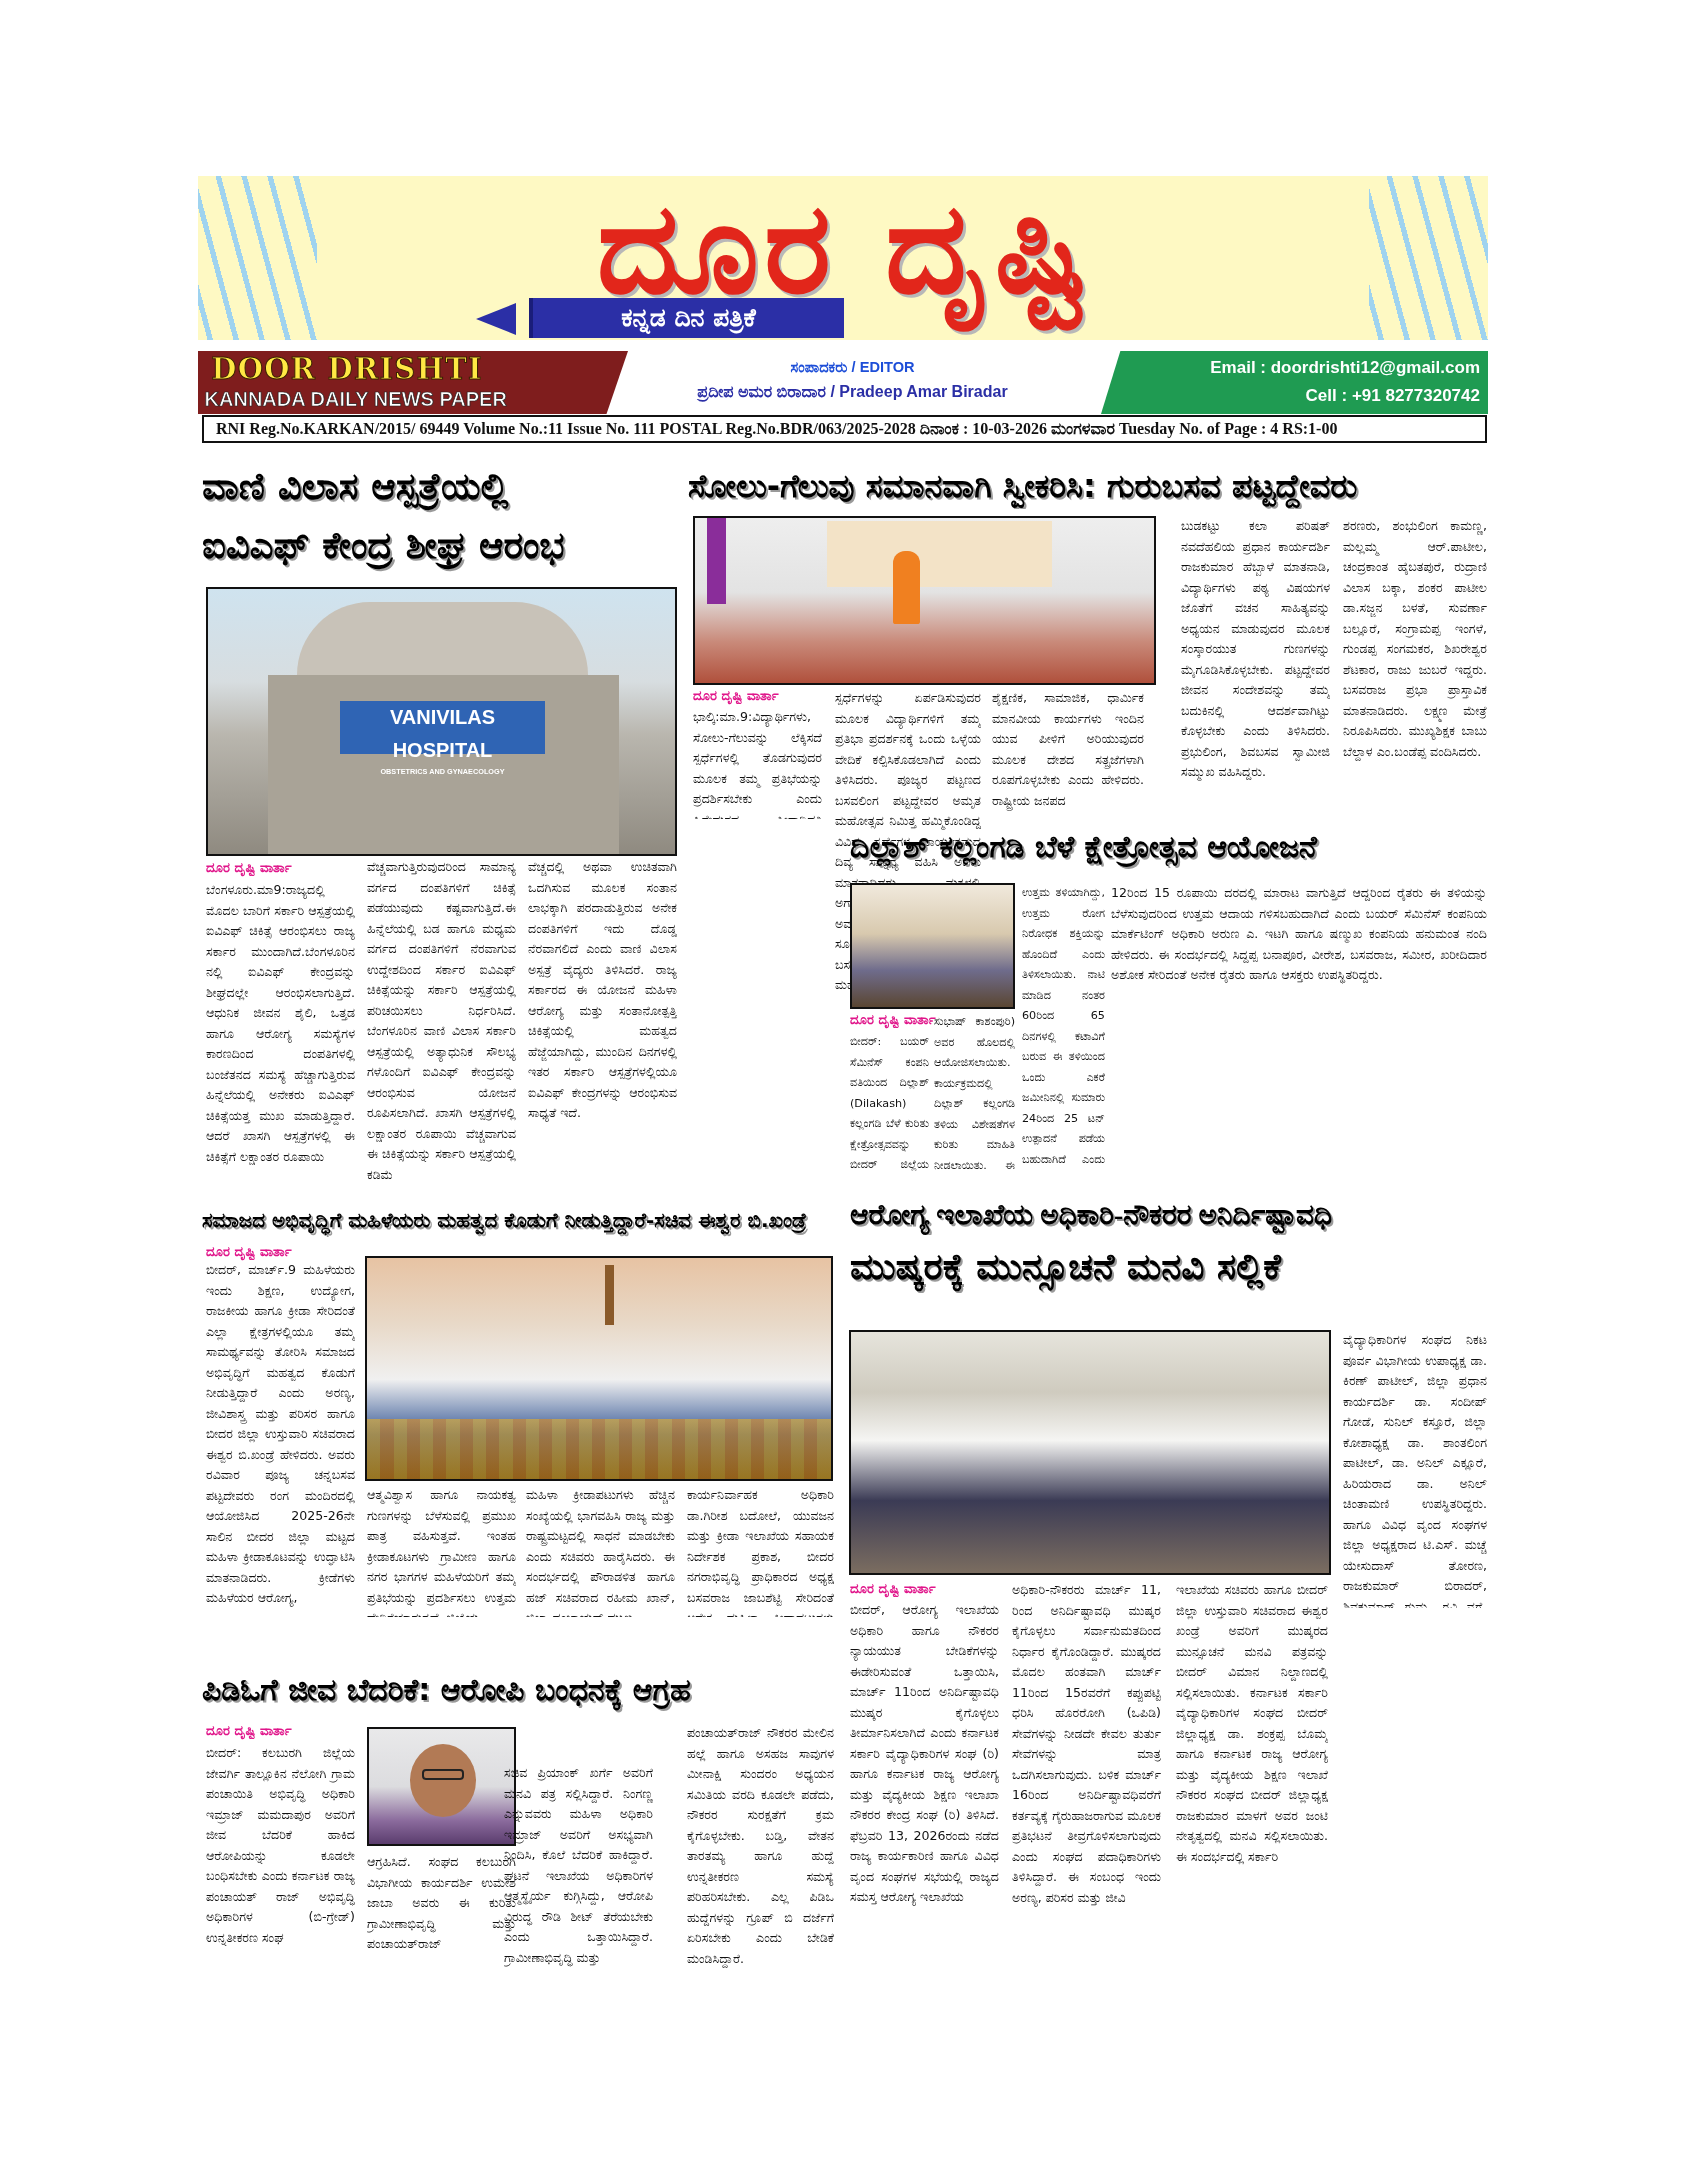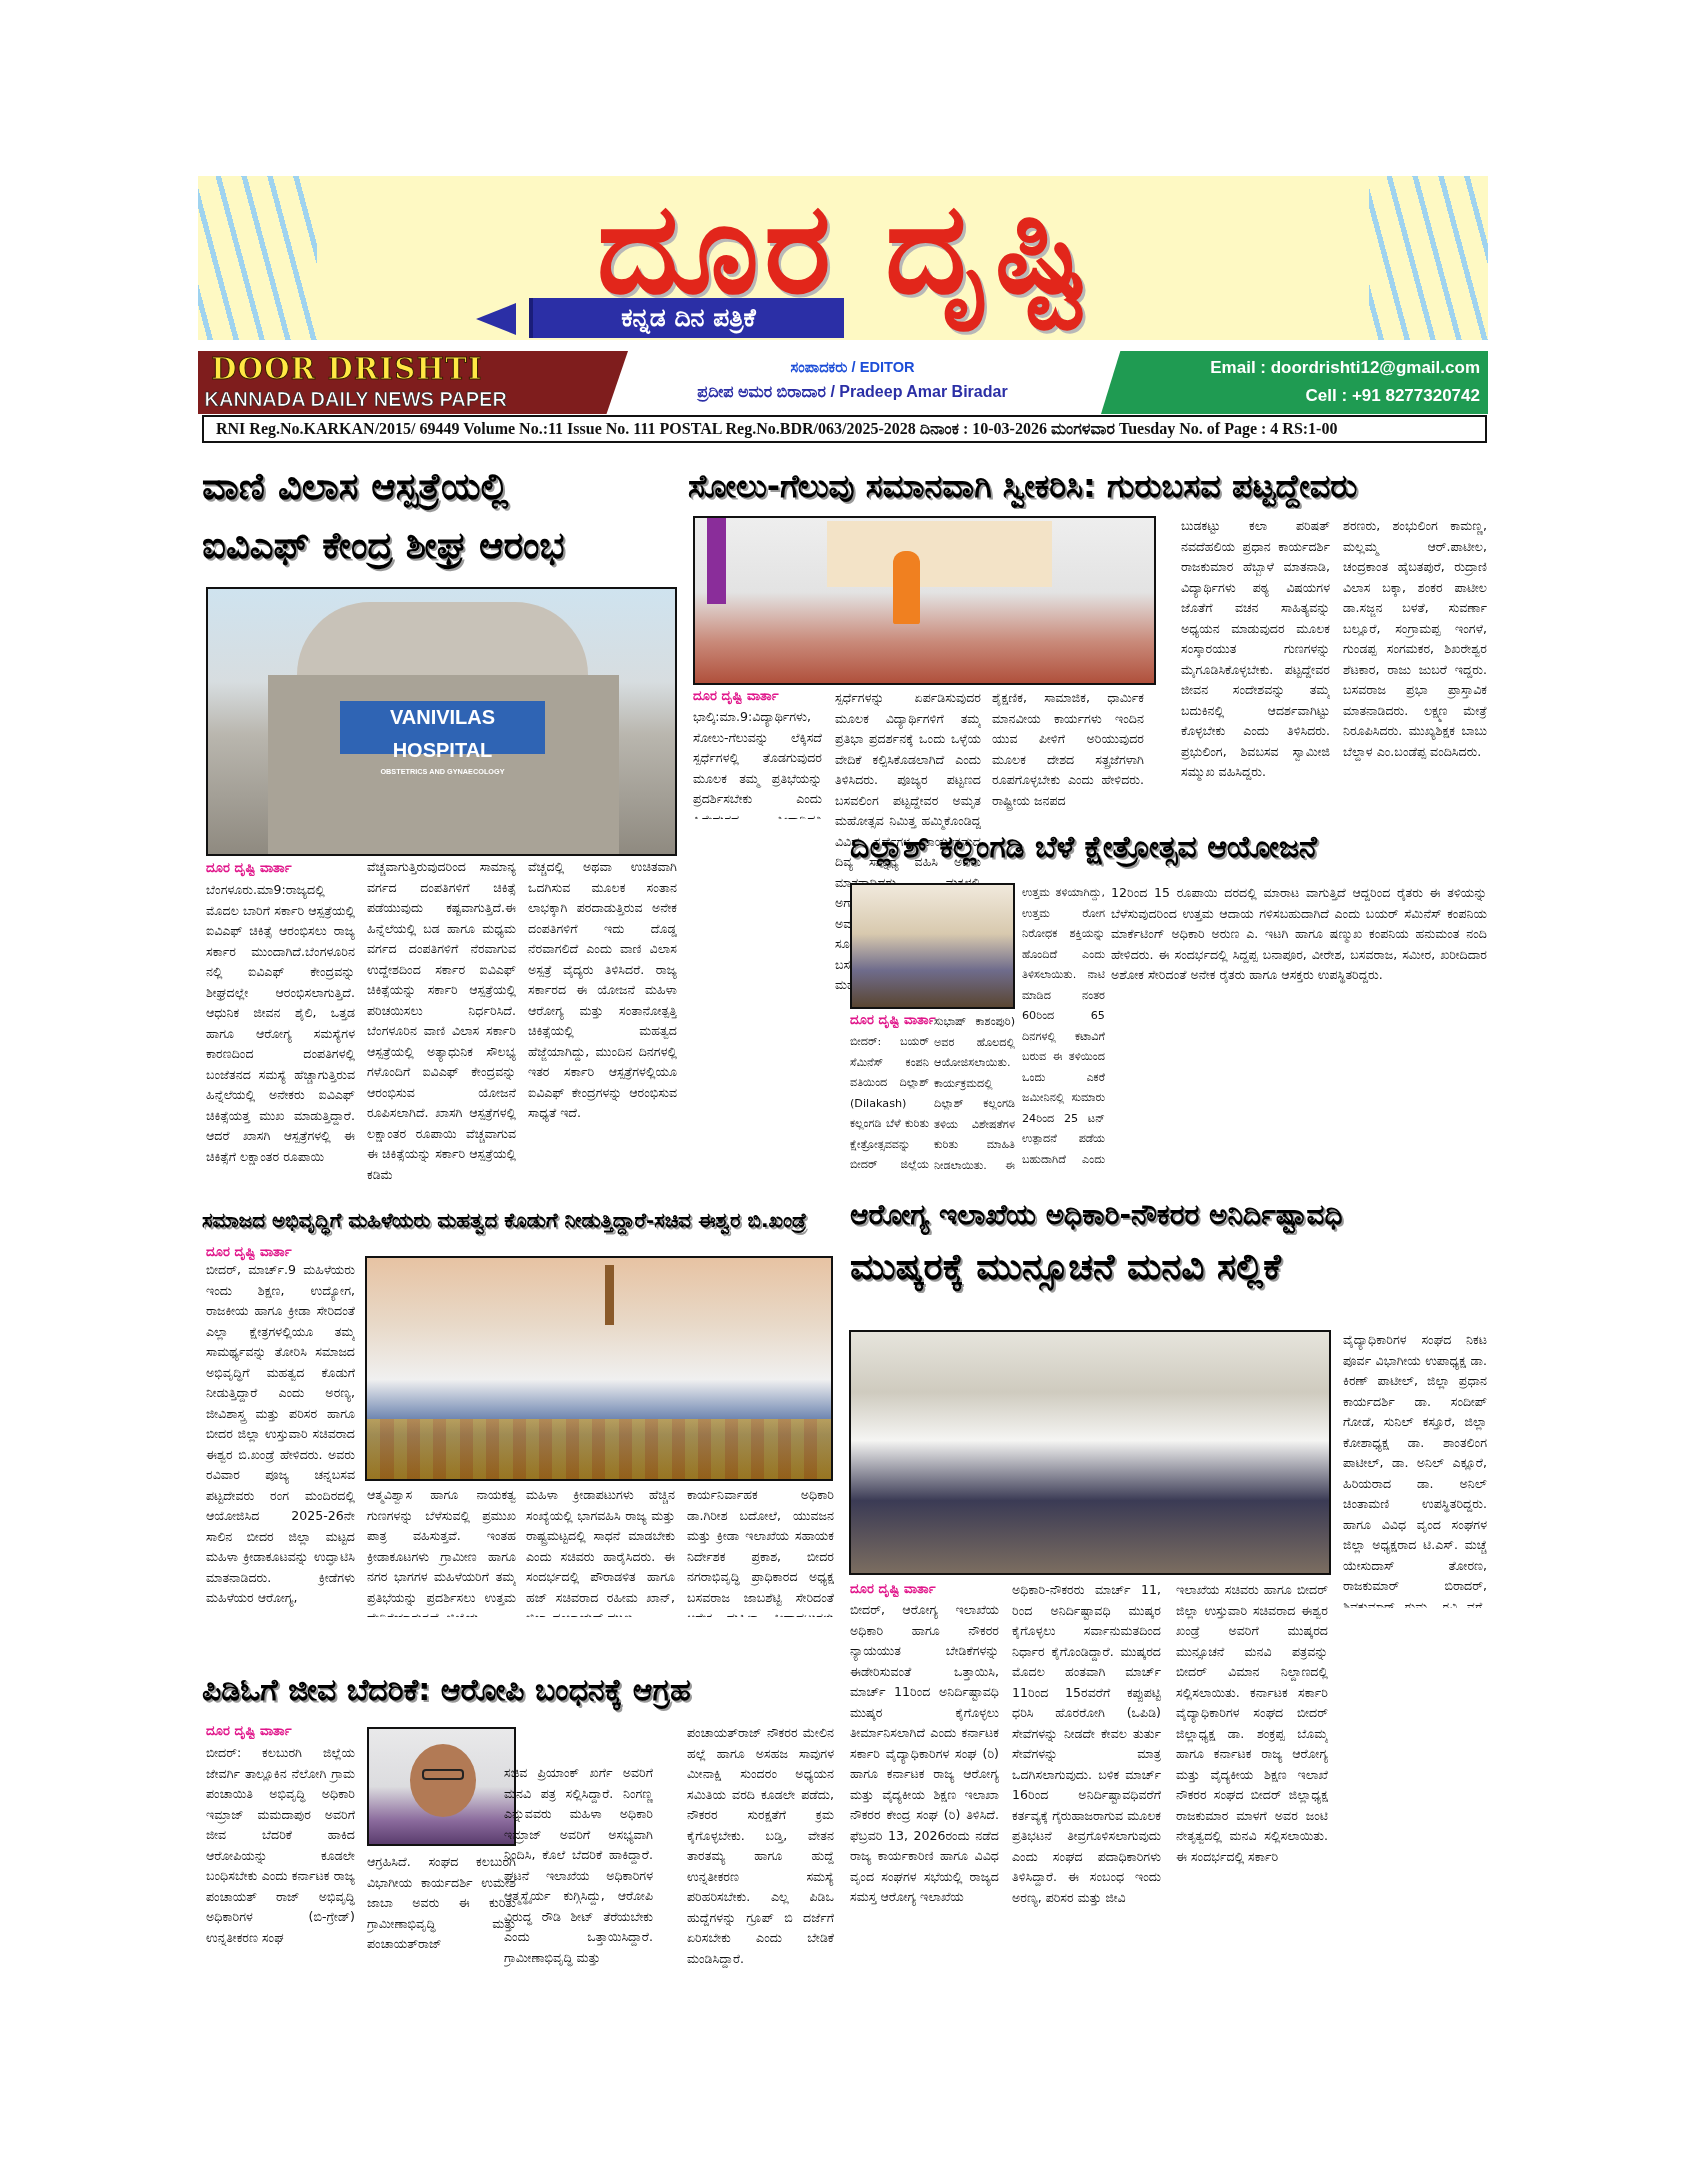--- a/index.html
+++ b/index.html
@@ -103,21 +103,21 @@
 <div class="abs kicker" style="left:206px; top:1244px;">ದೂರ ದೃಷ್ಟಿ ವಾರ್ತಾ</div>
 <div class="abs col" style="left:206px; top:1260px; width:149px; height:361px;">ಬೀದರ್, ಮಾರ್ಚ್.9 ಮಹಿಳೆಯರು ಇಂದು ಶಿಕ್ಷಣ, ಉದ್ಯೋಗ, ರಾಜಕೀಯ ಹಾಗೂ ಕ್ರೀಡಾ ಸೇರಿದಂತೆ ಎಲ್ಲಾ ಕ್ಷೇತ್ರಗಳಲ್ಲಿಯೂ ತಮ್ಮ ಸಾಮರ್ಥ್ಯವನ್ನು ತೋರಿಸಿ ಸಮಾಜದ ಅಭಿವೃದ್ಧಿಗೆ ಮಹತ್ವದ ಕೊಡುಗೆ ನೀಡುತ್ತಿದ್ದಾರೆ ಎಂದು ಅರಣ್ಯ, ಜೀವಿಶಾಸ್ತ್ರ ಮತ್ತು ಪರಿಸರ ಹಾಗೂ ಬೀದರ ಜಿಲ್ಲಾ ಉಸ್ತುವಾರಿ ಸಚಿವರಾದ ಈಶ್ವರ ಬಿ.ಖಂಡ್ರೆ ಹೇಳಿದರು. ಅವರು ರವಿವಾರ ಪೂಜ್ಯ ಚನ್ನಬಸವ ಪಟ್ಟದೇವರು ರಂಗ ಮಂದಿರದಲ್ಲಿ ಆಯೋಜಿಸಿದ 2025-26ನೇ ಸಾಲಿನ ಬೀದರ ಜಿಲ್ಲಾ ಮಟ್ಟದ ಮಹಿಳಾ ಕ್ರೀಡಾಕೂಟವನ್ನು ಉದ್ಘಾಟಿಸಿ ಮಾತನಾಡಿದರು. ಕ್ರೀಡೆಗಳು ಮಹಿಳೆಯರ ಆರೋಗ್ಯ,</div>
 <div class="abs photo" style="left:365px; top:1256px; width:468px; height:225px; background:linear-gradient(180deg,#e7c3a3 0%,#e8d9c8 30%,#f0f0f0 55%,#3b5c98 80%,#2a2a2a 100%);">
   <div style="position:absolute; left:0; bottom:0; width:100%; height:60px; background:repeating-linear-gradient(90deg,#f2b21a 0 13.2px,#e98c0c 13.2px 26.5px); opacity:0.55;"></div>
   <div style="position:absolute; left:238px; top:6.6px; width:9.3px; height:60px; background:#8a5a2a;"></div>
 </div>
 <div class="abs col" style="left:367px; top:1485px; width:149px; height:132px;">ಆತ್ಮವಿಶ್ವಾಸ ಹಾಗೂ ನಾಯಕತ್ವ ಗುಣಗಳನ್ನು ಬೆಳೆಸುವಲ್ಲಿ ಪ್ರಮುಖ ಪಾತ್ರ ವಹಿಸುತ್ತವೆ. ಇಂತಹ ಕ್ರೀಡಾಕೂಟಗಳು ಗ್ರಾಮೀಣ ಹಾಗೂ ನಗರ ಭಾಗಗಳ ಮಹಿಳೆಯರಿಗೆ ತಮ್ಮ ಪ್ರತಿಭೆಯನ್ನು ಪ್ರದರ್ಶಿಸಲು ಉತ್ತಮ ವೇದಿಕೆಯಾಗುತ್ತವೆ. ಜಿಲ್ಲೆಯ</div>
 <div class="abs col" style="left:526px; top:1485px; width:149px; height:132px;">ಮಹಿಳಾ ಕ್ರೀಡಾಪಟುಗಳು ಹೆಚ್ಚಿನ ಸಂಖ್ಯೆಯಲ್ಲಿ ಭಾಗವಹಿಸಿ ರಾಜ್ಯ ಮತ್ತು ರಾಷ್ಟ್ರಮಟ್ಟದಲ್ಲಿ ಸಾಧನೆ ಮಾಡಬೇಕು ಎಂದು ಸಚಿವರು ಹಾರೈಸಿದರು. ಈ ಸಂದರ್ಭದಲ್ಲಿ ಪೌರಾಡಳಿತ ಹಾಗೂ ಹಜ್ ಸಚಿವರಾದ ರಹೀಮ ಖಾನ್, ಜಿಲ್ಲಾ ಪಂಚಾಯತ್ ಮುಖ್ಯ</div>
 <div class="abs col" style="left:687px; top:1485px; width:147px; height:132px;">ಕಾರ್ಯನಿರ್ವಾಹಕ ಅಧಿಕಾರಿ ಡಾ.ಗಿರೀಶ ಬದೋಲೆ, ಯುವಜನ ಮತ್ತು ಕ್ರೀಡಾ ಇಲಾಖೆಯ ಸಹಾಯಕ ನಿರ್ದೇಶಕ ಪ್ರಕಾಶ, ಬೀದರ ನಗರಾಭಿವೃದ್ಧಿ ಪ್ರಾಧಿಕಾರದ ಅಧ್ಯಕ್ಷ ಬಸವರಾಜ ಜಾಬಶೆಟ್ಟಿ ಸೇರಿದಂತೆ ಅನೇಕ ಮಹಿಳಾ ಕ್ರೀಡಾಪಟುಗಳು ಉಪಸ್ಥಿತರಿದ್ದರು.</div>
 
-<div class="abs hl" style="left:850px; top:1194px; width:638px; font-size:28px; line-height:41px;">ಆರೋಗ್ಯ ಇಲಾಖೆಯ ಅಧಿಕಾರಿ-ನೌಕರರ ಅನಿರ್ದಿಷ್ಟಾವಧಿ</div>
+<div class="abs hl" style="left:850px; top:1194px; width:638px; font-size:28px; line-height:41px;font-family:Liberation Serif, serif;">ಆರೋಗ್ಯ ಇಲಾಖೆಯ ಅಧಿಕಾರಿ-ನೌಕರರ ಅನಿರ್ದಿಷ್ಟಾವಧಿ</div>
 <div class="abs hl" style="left:850px; top:1240px; width:638px; font-size:36px; line-height:53px;">ಮುಷ್ಕರಕ್ಕೆ ಮುನ್ಸೂಚನೆ ಮನವಿ ಸಲ್ಲಿಕೆ</div>
 <div class="abs photo" style="left:849px; top:1330px; width:482px; height:245px; background:linear-gradient(180deg,#e6e4dc 0%,#cfcbbf 25%,#f5f5f3 45%,#3b3b55 70%,#7b6d60 100%);"></div>
 <div class="abs col" style="left:1343px; top:1330px; width:144px; height:278px;">ವೈದ್ಯಾಧಿಕಾರಿಗಳ ಸಂಘದ ನಿಕಟ ಪೂರ್ವ ವಿಭಾಗೀಯ ಉಪಾಧ್ಯಕ್ಷ ಡಾ. ಕಿರಣ್ ಪಾಟೀಲ್, ಜಿಲ್ಲಾ ಪ್ರಧಾನ ಕಾರ್ಯದರ್ಶಿ ಡಾ. ಸಂದೀಪ್ ಗೋಡೆ, ಸುನಿಲ್ ಕಸ್ತೂರೆ, ಜಿಲ್ಲಾ ಕೋಶಾಧ್ಯಕ್ಷ ಡಾ. ಶಾಂತಲಿಂಗ ಪಾಟೀಲ್, ಡಾ. ಅನಿಲ್ ಎಕ್ಲೂರೆ, ಹಿರಿಯರಾದ ಡಾ. ಅನಿಲ್ ಚಿಂತಾಮಣಿ ಉಪಸ್ಥಿತರಿದ್ದರು. ಹಾಗೂ ವಿವಿಧ ವೃಂದ ಸಂಘಗಳ ಜಿಲ್ಲಾ ಅಧ್ಯಕ್ಷರಾದ ಟಿ.ಎಸ್. ಮಚ್ಚೆ ಯೇಸುದಾಸ್ ತೋರಣ, ರಾಜಕುಮಾರ್ ಬಿರಾದರ್, ಶಿವಕುಮಾರ್ ಗುಮ್ಮ, ರವಿ ವಗ್ಗೆ, ವಿವೇಕಾನಂದ ಸ್ವಾಮಿ, ವಿದ್ಯಾಸಾಗರ್ ಪೂಜಾರಿ, ಶಿವಾನಂದ ಸ್ವಾಮಿ, ಮಚ್ಚೇಂದ್ರನಾಥ್ ಗುಮ್ಮ, ಶಿವಪ್ಪಾ ಗುಮ್ಮ, ವಿಲ್ಸನ್ ಇಮಾನವೆಲ್, ಉಮೇಶ ಬಿರಾದರ್, ಬಲರಾಮ ಪಂಚಾಳ್, ಪ್ರಾಣೇಶ ಪಂಚಾಳ್, ಮೊಮ್ಮದ್ ರಫಿ, ಕಿರಣ್ ಗುಪ್ತಾ, ಕಿಶನ್ ರಾಥೋಡ್ ಸೇರಿದಂತೆ ಆರೋಗ್ಯ ಇಲಾಖೆಯ ವಿವಿಧ ಅಧಿಕಾರಿ ಹಾಗೂ ನೌಕರರು ಉಪಸ್ಥಿತರಿದ್ದರು.</div>
 <div class="abs kicker" style="left:850px; top:1581px;">ದೂರ ದೃಷ್ಟಿ ವಾರ್ತಾ</div>
 <div class="abs col" style="left:850px; top:1600px; width:149px; height:404px;">ಬೀದರ್, ಆರೋಗ್ಯ ಇಲಾಖೆಯ ಅಧಿಕಾರಿ ಹಾಗೂ ನೌಕರರ ನ್ಯಾಯಯುತ ಬೇಡಿಕೆಗಳನ್ನು ಈಡೇರಿಸುವಂತೆ ಒತ್ತಾಯಿಸಿ, ಮಾರ್ಚ್ 11ರಿಂದ ಅನಿರ್ದಿಷ್ಟಾವಧಿ ಮುಷ್ಕರ ಕೈಗೊಳ್ಳಲು ತೀರ್ಮಾನಿಸಲಾಗಿದೆ ಎಂದು ಕರ್ನಾಟಕ ಸರ್ಕಾರಿ ವೈದ್ಯಾಧಿಕಾರಿಗಳ ಸಂಘ (ರಿ) ಹಾಗೂ ಕರ್ನಾಟಕ ರಾಜ್ಯ ಆರೋಗ್ಯ ಮತ್ತು ವೈದ್ಯಕೀಯ ಶಿಕ್ಷಣ ಇಲಾಖಾ ನೌಕರರ ಕೇಂದ್ರ ಸಂಘ (ರಿ) ತಿಳಿಸಿದೆ. ಫೆಬ್ರವರಿ 13, 2026ರಂದು ನಡೆದ ರಾಜ್ಯ ಕಾರ್ಯಕಾರಿಣಿ ಹಾಗೂ ವಿವಿಧ ವೃಂದ ಸಂಘಗಳ ಸಭೆಯಲ್ಲಿ ರಾಜ್ಯದ ಸಮಸ್ತ ಆರೋಗ್ಯ ಇಲಾಖೆಯ</div>
 <div class="abs col" style="left:1012px; top:1580px; width:149px; height:423px;">ಅಧಿಕಾರಿ-ನೌಕರರು ಮಾರ್ಚ್ 11, ರಿಂದ ಅನಿರ್ದಿಷ್ಟಾವಧಿ ಮುಷ್ಕರ ಕೈಗೊಳ್ಳಲು ಸರ್ವಾನುಮತದಿಂದ ನಿರ್ಧಾರ ಕೈಗೊಂಡಿದ್ದಾರೆ. ಮುಷ್ಕರದ ಮೊದಲ ಹಂತವಾಗಿ ಮಾರ್ಚ್ 11ರಿಂದ 15ರವರೆಗೆ ಕಪ್ಪುಪಟ್ಟಿ ಧರಿಸಿ ಹೊರರೋಗಿ (ಒಪಿಡಿ) ಸೇವೆಗಳನ್ನು ನೀಡದೇ ಕೇವಲ ತುರ್ತು ಸೇವೆಗಳನ್ನು ಮಾತ್ರ ಒದಗಿಸಲಾಗುವುದು. ಬಳಿಕ ಮಾರ್ಚ್ 16ರಿಂದ ಅನಿರ್ದಿಷ್ಟಾವಧಿವರೆಗೆ ಕರ್ತವ್ಯಕ್ಕೆ ಗೈರುಹಾಜರಾಗುವ ಮೂಲಕ ಪ್ರತಿಭಟನೆ ತೀವ್ರಗೊಳಿಸಲಾಗುವುದು ಎಂದು ಸಂಘದ ಪದಾಧಿಕಾರಿಗಳು ತಿಳಿಸಿದ್ದಾರೆ. ಈ ಸಂಬಂಧ ಇಂದು ಅರಣ್ಯ, ಪರಿಸರ ಮತ್ತು ಜೀವಿ</div>
 <div class="abs col" style="left:1176px; top:1580px; width:152px; height:423px;">ಇಲಾಖೆಯ ಸಚಿವರು ಹಾಗೂ ಬೀದರ್ ಜಿಲ್ಲಾ ಉಸ್ತುವಾರಿ ಸಚಿವರಾದ ಈಶ್ವರ ಖಂಡ್ರೆ ಅವರಿಗೆ ಮುಷ್ಕರದ ಮುನ್ಸೂಚನೆ ಮನವಿ ಪತ್ರವನ್ನು ಬೀದರ್ ವಿಮಾನ ನಿಲ್ದಾಣದಲ್ಲಿ ಸಲ್ಲಿಸಲಾಯಿತು. ಕರ್ನಾಟಕ ಸರ್ಕಾರಿ ವೈದ್ಯಾಧಿಕಾರಿಗಳ ಸಂಘದ ಬೀದರ್ ಜಿಲ್ಲಾಧ್ಯಕ್ಷ ಡಾ. ಶಂಕ್ರಪ್ಪ ಬೊಮ್ಮ ಹಾಗೂ ಕರ್ನಾಟಕ ರಾಜ್ಯ ಆರೋಗ್ಯ ಮತ್ತು ವೈದ್ಯಕೀಯ ಶಿಕ್ಷಣ ಇಲಾಖೆ ನೌಕರರ ಸಂಘದ ಬೀದರ್ ಜಿಲ್ಲಾಧ್ಯಕ್ಷ ರಾಜಕುಮಾರ ಮಾಳಗೆ ಅವರ ಜಂಟಿ ನೇತೃತ್ವದಲ್ಲಿ ಮನವಿ ಸಲ್ಲಿಸಲಾಯಿತು. ಈ ಸಂದರ್ಭದಲ್ಲಿ ಸರ್ಕಾರಿ</div>
 
 <div class="abs hl" style="left:202px; top:1667px; width:632px; font-size:30px; line-height:46px;">ಪಿಡಿಓಗೆ ಜೀವ ಬೆದರಿಕೆ: ಆರೋಪಿ ಬಂಧನಕ್ಕೆ ಆಗ್ರಹ</div>
 <div class="abs kicker" style="left:206px; top:1723px;">ದೂರ ದೃಷ್ಟಿ ವಾರ್ತಾ</div>

